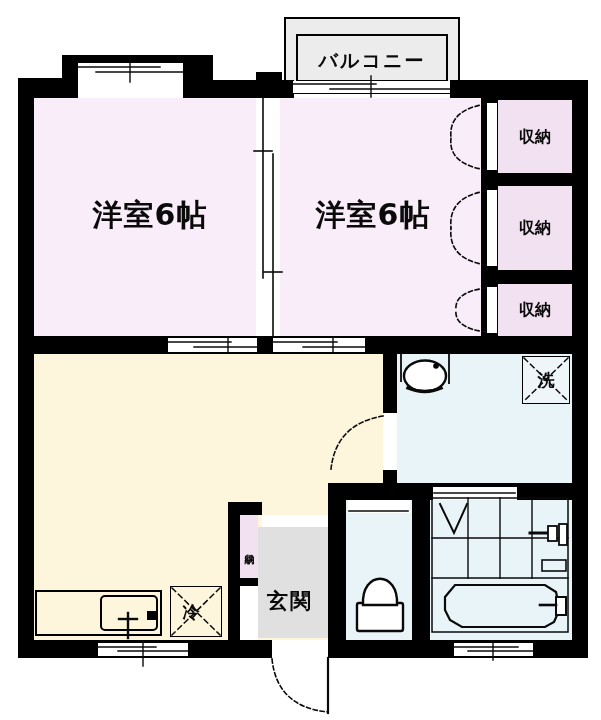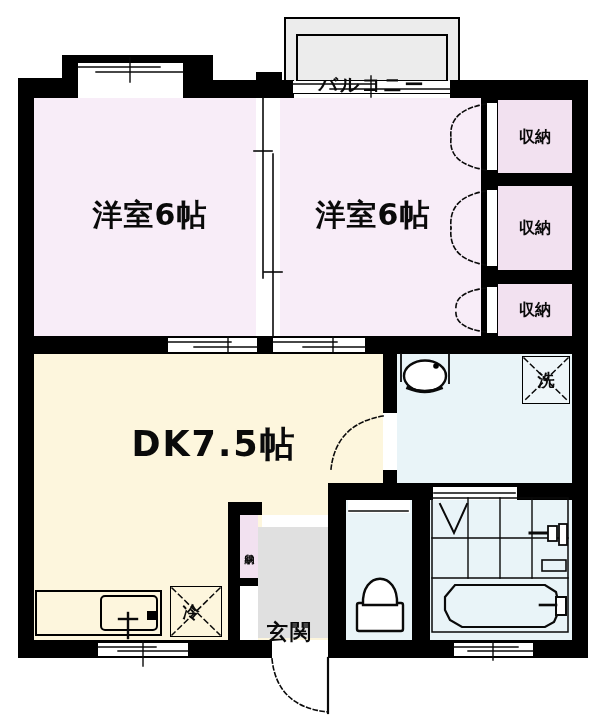--- a/index.html
+++ b/index.html
@@ -184,25 +184,24 @@
         <path stroke-width="2.6" d="M540,605 H556"></path>
       </g>
 
       <g stroke-width="2.4">
         <path d="M128,613 V638"></path>
           <path d="M119,619 H137"></path>
       </g>
     </g>
   </svg>
 
-  <div class="lbl lbl-balcony" style="left:372px;top:60px;margin-top:24px;">バルコニー</div>
+  <div class="lbl lbl-balcony" style="left:372px;top:60px;">バルコニー</div>
   <div class="lbl lbl-room" style="left:150px;top:215px;">洋室6帖</div>
   <div class="lbl lbl-room" style="left:373px;top:215px;">洋室6帖</div>
-  <div class="lbl lbl-dk" style="left:214px;top:444px;">DK7.5帖</div>
   <div class="lbl lbl-closet" style="left:535px;top:137px;">収納</div>
   <div class="lbl lbl-closet" style="left:535px;top:228px;">収納</div>
   <div class="lbl lbl-closet" style="left:535px;top:310px;">収納</div>
   <div class="lbl lbl-vertical" style="left:249px;top:546px;">収納</div>
-  <div class="lbl lbl-genkan" style="left:290px;top:632px;">玄関</div>
+  <div class="lbl lbl-genkan" style="left:290px;top:601px;">玄関</div>
   <div class="lbl lbl-small" style="left:546px;top:380px;">洗</div>
   <div class="lbl lbl-small" style="left:191px;top:612px;">冷</div>
 
 </div>
 
 </body></html>

